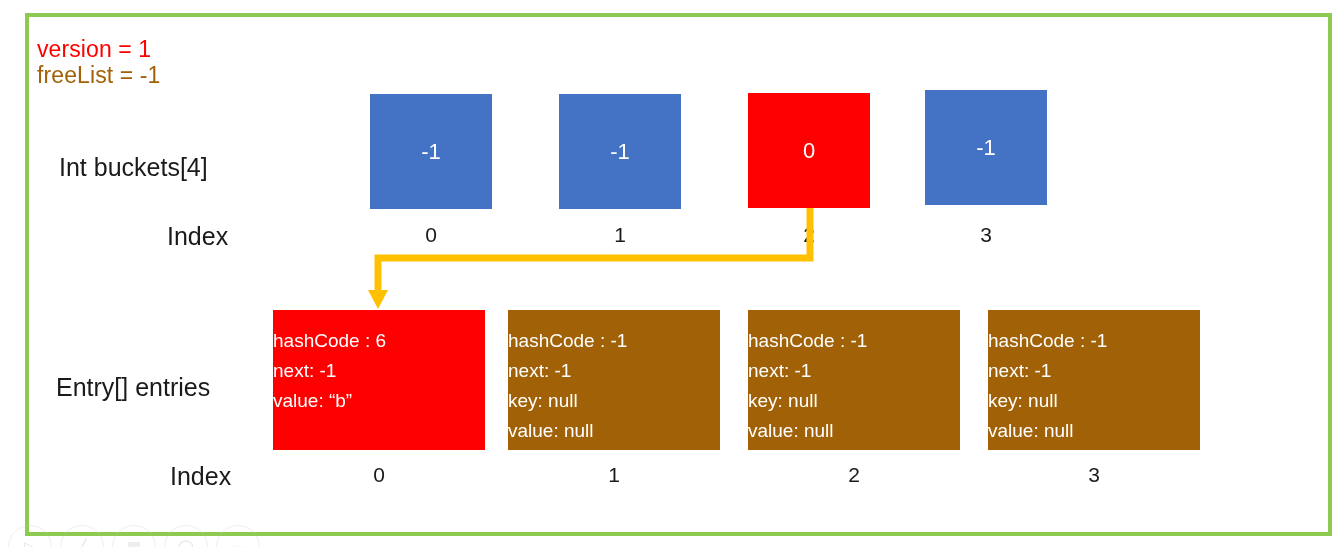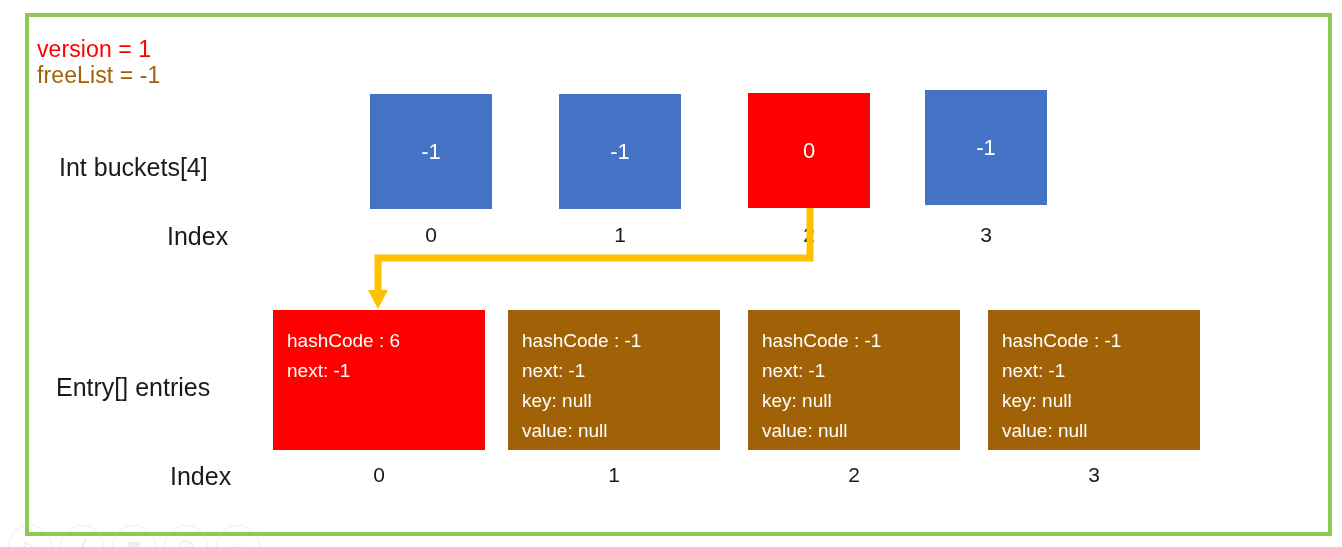--- a/index.html
+++ b/index.html
@@ -86,21 +86,21 @@
   }
 
   
   #entries-row { position: absolute; left: 0; top: 0; }
   .entry-cell { position: absolute; }
   .entry-box {
     position: absolute;
     top: 310px;
     height: 140px;
     box-sizing: border-box;
-    padding: 16px 0 0 14px;
+    padding: 16px 0 0 0;
     color: #ffffff;
     font-size: 19px;
     line-height: 30px;
   }
   .entry-box.red   { background: #FF0000; }
   .entry-box.green { background: #a16207; }
   .entry-field { white-space: nowrap; display: block; }
   .entry-index {
     position: absolute;
     top: 464px;
@@ -179,20 +179,21 @@
     <polyline points="810,208 810,258 378,258 378,296" fill="none" stroke="#FFC000" stroke-width="7" stroke-linecap="butt" stroke-linejoin="miter"></polyline>
     <polygon points="378,309 368,290 388,290" fill="#FFC000"></polygon>
   </svg>
 
   <div id="entries-row">
 
     <div class="entry-cell">
       <div class="entry-box red" style="left:273px; width:212px;">
         <span class="entry-field">hashCode : 6</span>
         <span class="entry-field">next: -1</span>
+        <span class="entry-field">value: “b”</span>
       </div>
       <div class="entry-index" style="left:273px; width:212px;">0</div>
     </div>
 
     <div class="entry-cell">
       <div class="entry-box green" style="left:508px; width:212px;">
         <span class="entry-field">hashCode : -1</span>
         <span class="entry-field">next: -1</span>
         <span class="entry-field">key: null</span>
         <span class="entry-field">value: null</span>

